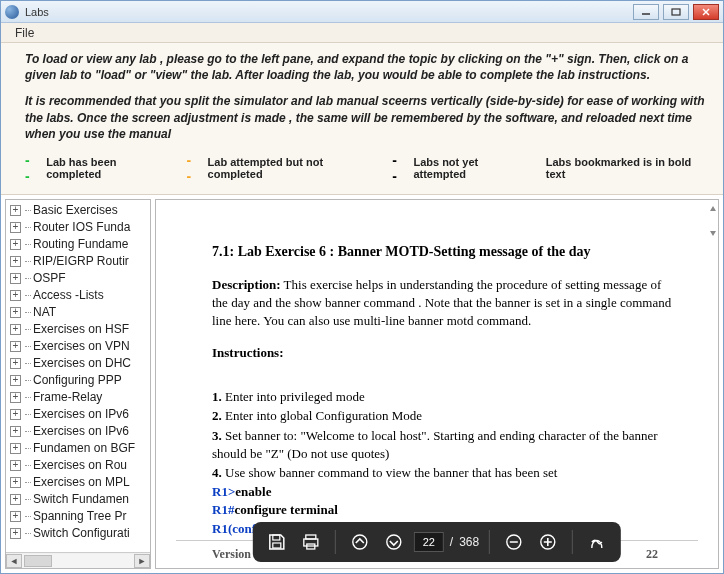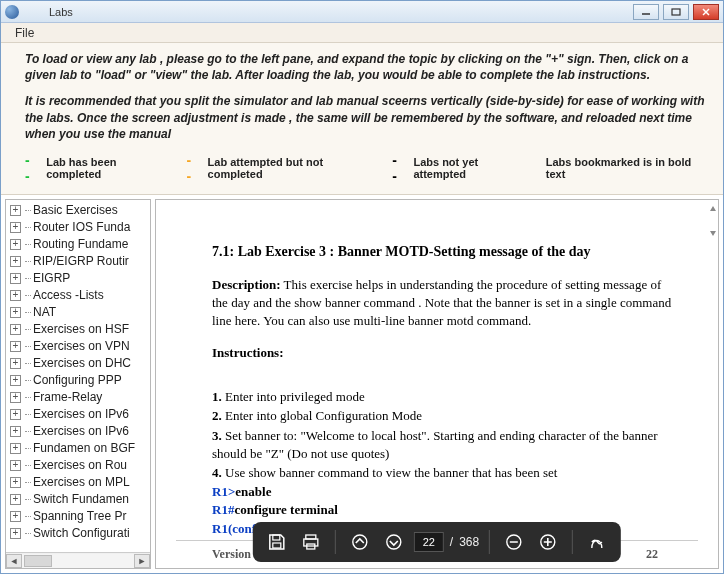--- a/index.html
+++ b/index.html
@@ -15,21 +15,20 @@
     flex-direction: column;
   }
   
   .titlebar {
     height: 22px;
     background: linear-gradient(#eef4fa, #d6e4f2);
     border-bottom: 1px solid #b0c4de;
     display: flex;
     align-items: center;
     padding: 0 4px;
-    gap: 24px;
   }
   .titlebar .app-icon {
     width: 14px; height: 14px; border-radius: 50%;
     background: radial-gradient(circle at 30% 30%, #8bb6e2, #2a5a9a);
     margin-right: 6px;
   }
   .titlebar .title { font-size: 11px; color: #333; }
   .titlebar .spacer { flex: 1; }
   .win-buttons { display: flex; gap: 4px; }
   .win-btn {
@@ -197,21 +196,21 @@
           <span>Routing Fundame</span>
         </div>
         <div class="tree-item">
           <span class="expander">+</span>
           <span class="dots"></span>
           <span>RIP/EIGRP Routir</span>
         </div>
         <div class="tree-item">
           <span class="expander">+</span>
           <span class="dots"></span>
-          <span>EIGRP</span>
+          <span>OSPF</span>
         </div>
         <div class="tree-item">
           <span class="expander">+</span>
           <span class="dots"></span>
           <span>Access -Lists</span>
         </div>
         <div class="tree-item">
           <span class="expander">+</span>
           <span class="dots"></span>
           <span>NAT</span>
@@ -290,21 +289,21 @@
       <div class="arrow">►</div>
     </div>
   </div>
 
   <div class="doc-pane">
     <div class="doc-scroll">
       <div class="sc-up"></div>
       <div class="sc-dn"></div>
     </div>
     <div class="doc-content">
-      <div class="doc-title">7.1: Lab Exercise 3 : Banner MOTD-Setting message of the day</div>
+      <div class="doc-title">7.1: Lab Exercise 6 : Banner MOTD-Setting message of the day</div>
       <div class="doc-desc">
         <b>Description:</b><span> This exercise helps in understanding the procedure of setting message of the day and the show banner command . Note that the banner is set in a single command line here. You can also use multi-line banner motd command.</span>
       </div>
       <span class="doc-instr-label">Instructions:</span>
       <div class="doc-steps" id="doc-steps">
           <div><b>1.</b> Enter into privileged mode</div>
           <div><b>2.</b> Enter into global Configuration Mode</div>
           <div><b>3.</b> Set banner to: "Welcome to local host". Starting and ending character of the banner should be "Z" (Do not use quotes)</div>
           <div><b>4.</b> Use show banner command to view the banner that has been set</div>
         </div>

